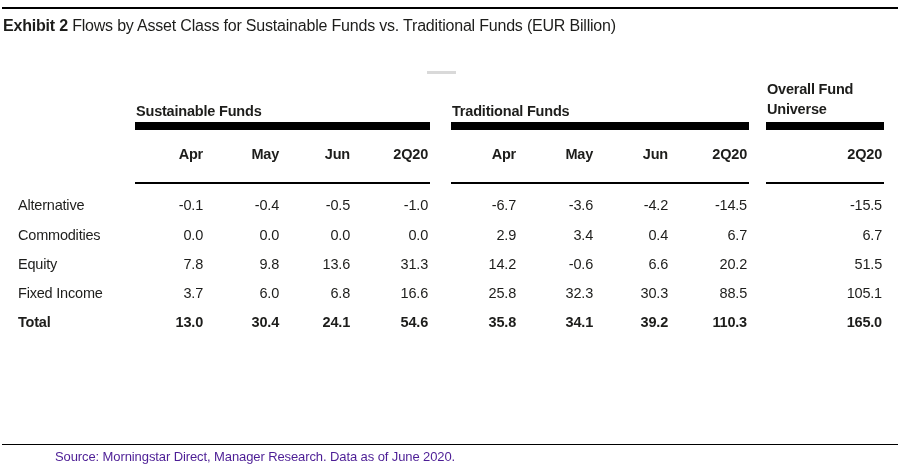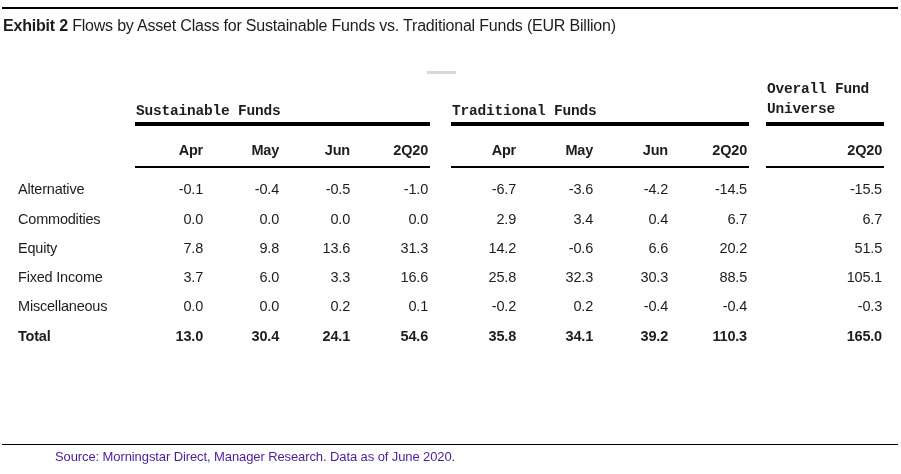--- a/index.html
+++ b/index.html
@@ -35,33 +35,32 @@
   table.tbl {
     position: absolute;
     left: 18px; top: 70px;
     border-collapse: collapse;
     table-layout: fixed;
     font-size: 14.5px;
   }
   table.tbl td { padding: 0; overflow: hidden; white-space: nowrap; }
   .group-row td { height: 49px; vertical-align: bottom; }
   .group-row td.grp {
-    border-bottom: 4px solid #000000;
+    border-bottom: 8px solid #000000;
     font-weight: bold;
     padding: 0 0 3px 1px;
     text-align: left;
-    font-family: Liberation Mono, monospace;
   }
   .group-row td.grp div { line-height: 20px; }
   .sub-row td { height: 32px; vertical-align: bottom; }
   .sub-row td.sub {
     border-bottom: 2px solid #000000;
     font-weight: bold;
     text-align: right;
-    padding: 0 2px 8px 0;
+    padding: 0 2px 20px 0;
   }
   tbody td { height: 29.3px; vertical-align: bottom; padding-bottom: 3px; }
   tbody td.lbl { text-align: left; }
   tbody td.num { text-align: right; padding-right: 2px; }
   tbody tr.total td { font-weight: bold; }
   .foot-rule {
     position: absolute;
     left: 2px; right: 3px; top: 444px;
     height: 1px;
     background: #000000;
@@ -170,43 +169,29 @@
           <td class="num">-0.6</td>
           <td class="num">6.6</td>
           <td class="num">20.2</td>
           <td class="gap"></td>
           <td class="num">51.5</td>
         </tr>
         <tr>
           <td class="lbl">Fixed Income</td>
           <td class="num">3.7</td>
           <td class="num">6.0</td>
-          <td class="num">3.3</td>
+          <td class="num">6.8</td>
           <td class="num">16.6</td>
           <td class="gap"></td>
           <td class="num">25.8</td>
           <td class="num">32.3</td>
           <td class="num">30.3</td>
           <td class="num">88.5</td>
           <td class="gap"></td>
           <td class="num">105.1</td>
-        </tr>
-        <tr>
-          <td class="lbl">Miscellaneous</td>
-          <td class="num">0.0</td>
-          <td class="num">0.0</td>
-          <td class="num">0.2</td>
-          <td class="num">0.1</td>
-          <td class="gap"></td>
-          <td class="num">-0.2</td>
-          <td class="num">0.2</td>
-          <td class="num">-0.4</td>
-          <td class="num">-0.4</td>
-          <td class="gap"></td>
-          <td class="num">-0.3</td>
         </tr>
         <tr class="total">
           <td class="lbl">Total</td>
           <td class="num">13.0</td>
           <td class="num">30.4</td>
           <td class="num">24.1</td>
           <td class="num">54.6</td>
           <td class="gap"></td>
           <td class="num">35.8</td>
           <td class="num">34.1</td>

